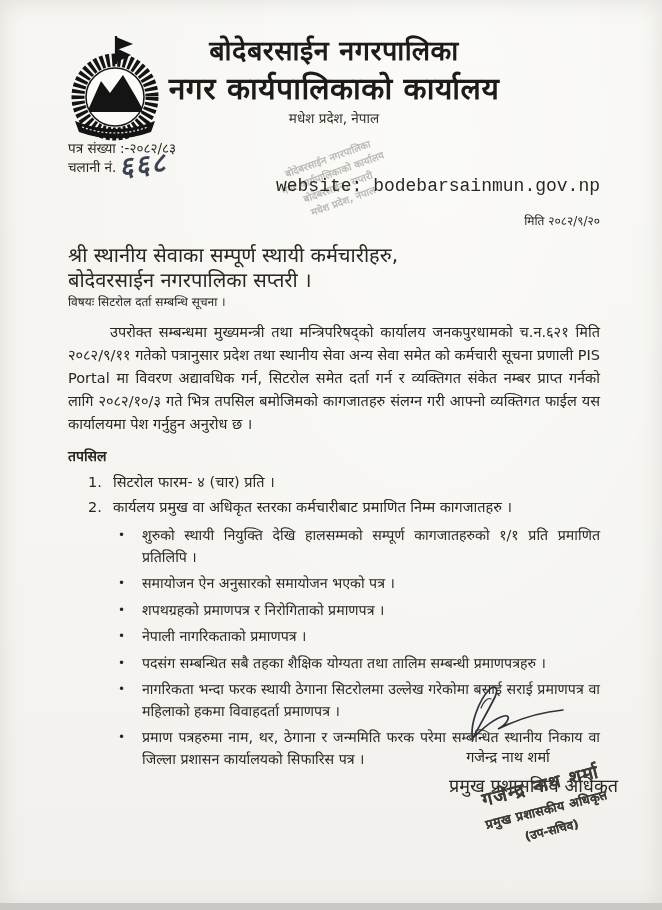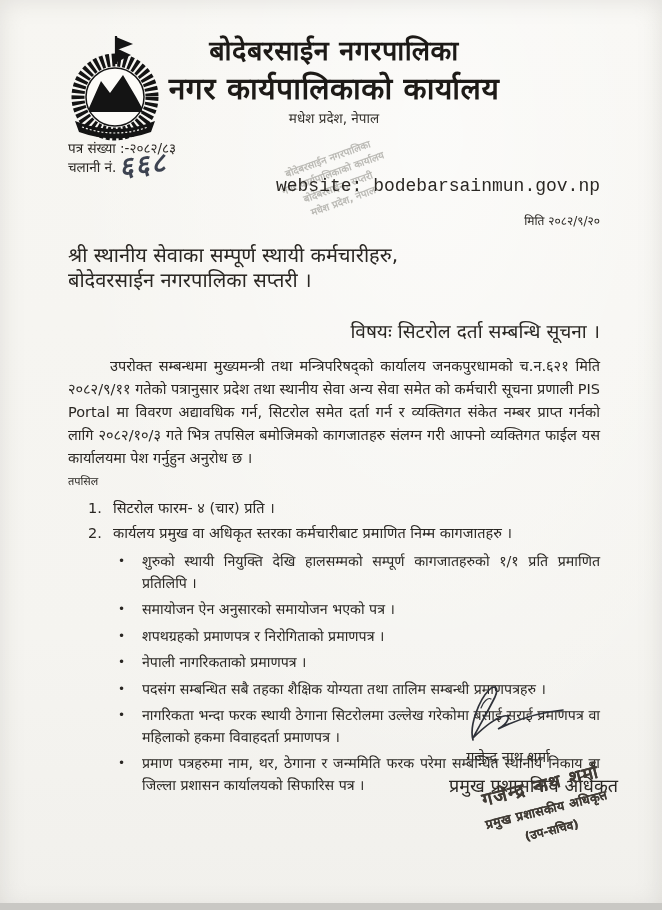--- a/index.html
+++ b/index.html
@@ -44,25 +44,25 @@
     display:inline-block; margin-left:3px; margin-top:-6px;
     font-size:27px; font-weight:600; font-style:italic;
     color:#3d4351; letter-spacing:2px; transform:rotate(-7deg);
   }
   .meta-right { text-align:right; }
   .meta-right .website { font-size:18px; line-height:18px;font-family:Liberation Mono, monospace; }
   .meta-right .date { font-size:12px; margin-top:17px; }
 
   .recipient { margin-top:14px; font-size:20px; line-height:25px; }
 
-  .subject { text-align:right; margin-top:25px; font-size:19px; }
+  .subject { text-align:left; font-size:12px; }
 
   .bodyp { margin-top:11px; font-size:14.5px; line-height:23px; text-align:justify; text-indent:42px; }
 
-  .tapasil { font-size:11px; line-height:22px; margin-top:1px; }
+  .tapasil { font-size:14px; line-height:22px; margin-top:9px;font-weight:bold; }
 
   .numlist { margin-top:3px; padding-left:20px; font-size:14.5px; }
   .numrow { display:flex; line-height:25px; }
   .numrow .n { width:25px; flex:none; }
 
   .bullets { margin-top:3px; padding-left:50px; font-size:14.2px; }
   .brow { display:flex; line-height:21.5px; margin-top:5px; }
   .brow .dot { width:24px; flex:none; font-size:12px; line-height:21.5px; }
   .brow .btxt { flex:1; text-align:justify; }
 

